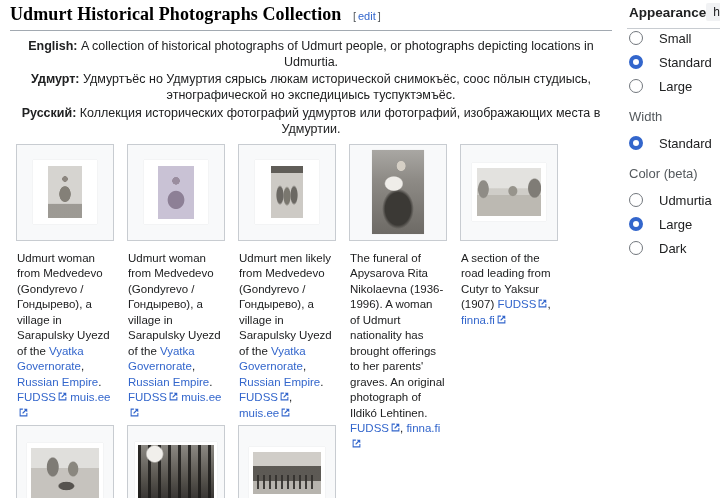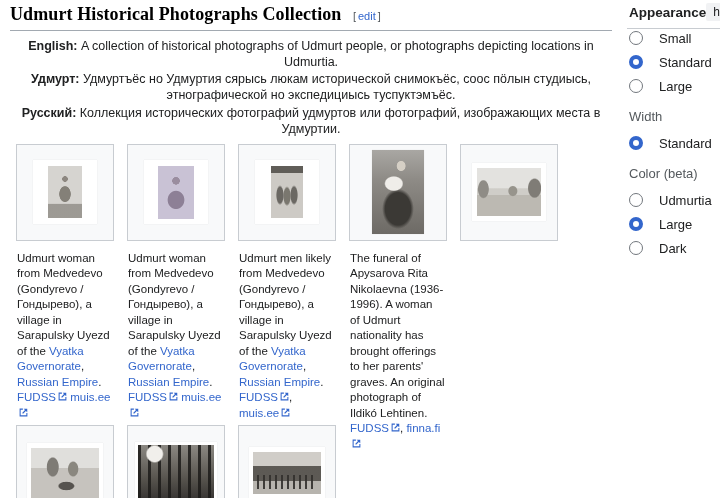--- a/index.html
+++ b/index.html
@@ -154,20 +154,25 @@
               </svg></a><span>, </span><a class="elink">finna.fi<svg width="9" height="9" viewBox="0 0 12 12" class="ext-ico">
                 <path fill="#36c" d="M11 1H6.2l1.8 1.8-3.8 3.8 1.2 1.2 3.8-3.8L11 5.8V1zM9.8 9.8H2.2V2.2h3V.8H.8v10.4h10.4V6.8H9.8v3z"></path>
               </svg></a></div>
         </div>
         <div class="g-item">
           <div class="g-box">
             <div class="g-field" style="width: 74px; height: 58px;">
               <div class="g-photo ph-road-bw" style="width: 64px; height: 48px;"></div>
             </div>
           </div>
+          <div class="g-cap"><span>A section of the road leading from Cutyr to Yaksur (1907) </span><a class="elink">FUDSS<svg width="9" height="9" viewBox="0 0 12 12" class="ext-ico">
+                <path fill="#36c" d="M11 1H6.2l1.8 1.8-3.8 3.8 1.2 1.2 3.8-3.8L11 5.8V1zM9.8 9.8H2.2V2.2h3V.8H.8v10.4h10.4V6.8H9.8v3z"></path>
+              </svg></a><span>, </span><a class="elink">finna.fi<svg width="9" height="9" viewBox="0 0 12 12" class="ext-ico">
+                <path fill="#36c" d="M11 1H6.2l1.8 1.8-3.8 3.8 1.2 1.2 3.8-3.8L11 5.8V1zM9.8 9.8H2.2V2.2h3V.8H.8v10.4h10.4V6.8H9.8v3z"></path>
+              </svg></a></div>
         </div>
       </div>
     <div class="gallery-row row2">
         <div class="g-item">
           <div class="g-box">
             <div class="g-field" style="width: 76px; height: 60px;">
               <div class="g-photo ph-village-bw" style="width: 68px; height: 50px;"></div>
             </div>
           </div>
         </div>

